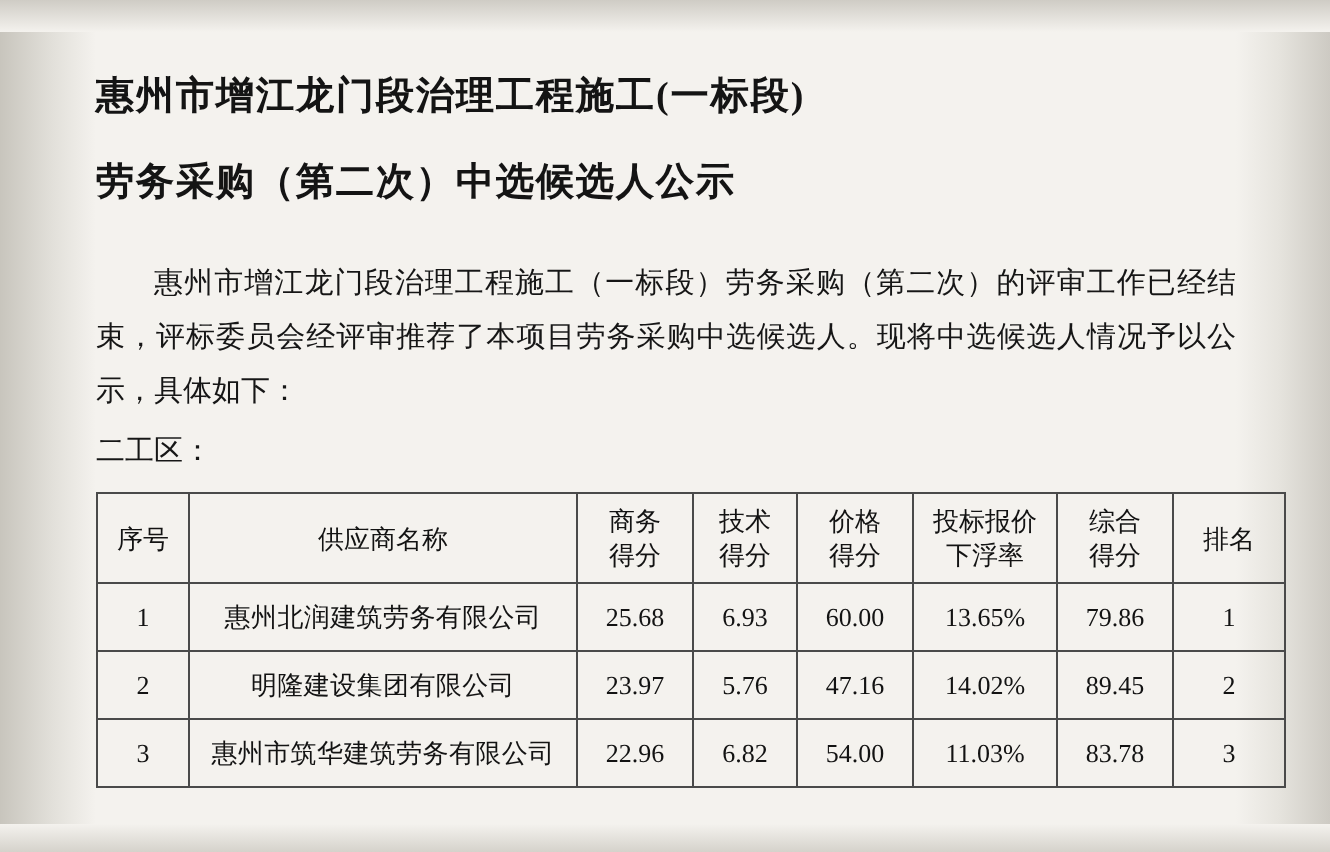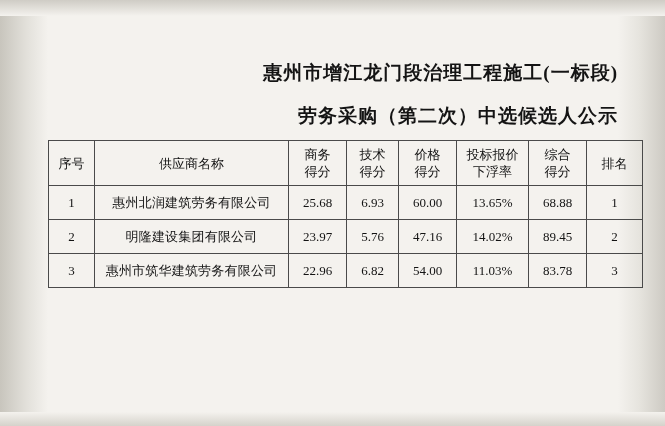--- a/index.html
+++ b/index.html
@@ -23,22 +23,22 @@
     box-sizing: border-box;
   }
   .paper-inner {
     position: absolute;
     left: 48px;
     top: 0;
     width: 570px;
     height: 426px;
   }
   .title-block {
-    padding-top: 56px;
-    text-align: right;
+    padding-top: 32px;
+    text-align: left;
   }
   .doc-title-line {
     font-size: 19px;
     font-weight: bold;
     letter-spacing: 1px;
     color: #141414;
     line-height: 34px;
   }
   .doc-title-line.second {
     margin-top: 9px;
@@ -143,20 +143,24 @@
   <div class="edge-shadow-top"></div>
   <div class="edge-shadow-bottom"></div>
 
   <div class="paper-inner">
 
     <div class="title-block">
       <div class="doc-title-line">惠州市增江龙门段治理工程施工(一标段)</div>
       <div class="doc-title-line second">劳务采购（第二次）中选候选人公示</div>
     </div>
 
+    <div class="body-block">
+      <div class="para">惠州市增江龙门段治理工程施工（一标段）劳务采购（第二次）的评审工作已经结束，评标委员会经评审推荐了本项目劳务采购中选候选人。现将中选候选人情况予以公示，具体如下：</div>
+      <div class="subhead">二工区：</div>
+    </div>
 
     <table class="result-table">
       <colgroup>
         <col class="col-idx">
         <col class="col-name">
         <col class="col-biz">
         <col class="col-tech">
         <col class="col-price">
         <col class="col-float">
         <col class="col-total">
@@ -196,21 +200,21 @@
         </tr>
       </thead>
       <tbody>
         <tr>
           <td>1</td>
           <td class="supplier">惠州北润建筑劳务有限公司</td>
           <td>25.68</td>
           <td>6.93</td>
           <td>60.00</td>
           <td>13.65%</td>
-          <td>68.88</td>
+          <td>79.86</td>
           <td>1</td>
         </tr>
         <tr>
           <td>2</td>
           <td class="supplier">明隆建设集团有限公司</td>
           <td>23.97</td>
           <td>5.76</td>
           <td>47.16</td>
           <td>14.02%</td>
           <td>89.45</td>

